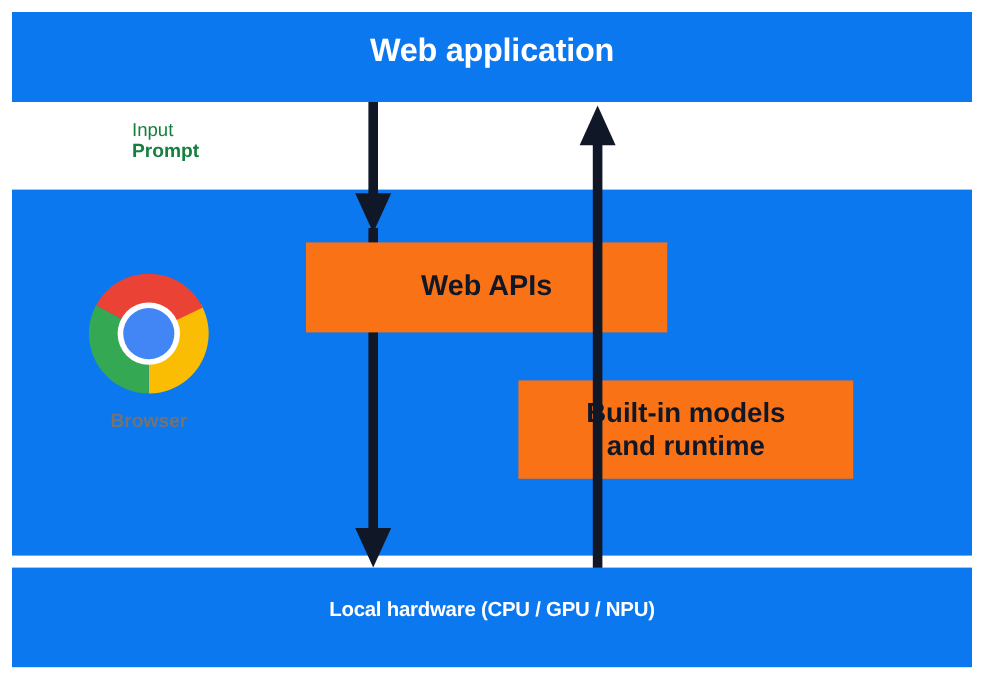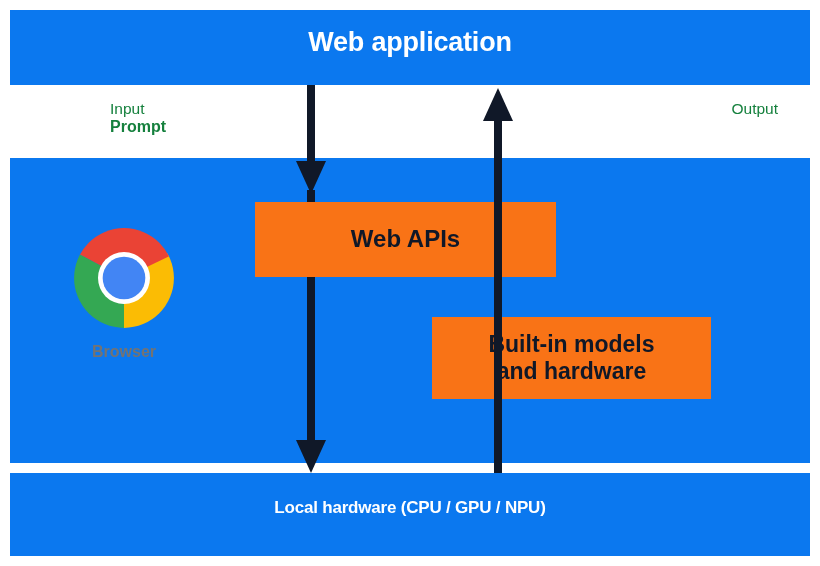--- a/index.html
+++ b/index.html
@@ -77,21 +77,20 @@
 <div id="canvas">
 
   <div class="band" id="band-top"></div>
   <div class="band-title" id="title-web-application">Web application</div>
 
   <div class="io-label" id="io-input">
     <span class="io-kind">Input</span>
     <span class="io-value">Prompt</span>
   </div>
   <div class="io-label" id="io-output">
-    <span class="io-kind">Output</span>
   </div>
 
   <div class="band" id="band-mid"></div>
 
   <div class="arrow">
     <div class="shaft" id="arrow-down-shaft-a"></div>
     <div class="head-down" id="arrow-down-head-a"></div>
     <div class="shaft" id="arrow-down-shaft-b"></div>
     <div class="head-down" id="arrow-down-head-b"></div>
   </div>
@@ -118,21 +117,21 @@
     <span id="browser-label">Browser</span>
   </div>
 
   <div class="amber-box" id="box-web-apis">
     <span>Web APIs</span>
   </div>
 
   <div class="amber-box" id="box-builtin-models">
     <span>
       <span>Built-in models</span><br>
-      <span>and hardware</span>
+      <span>and runtime</span>
     </span>
   </div>
 
   <div class="arrow">
     <div class="head-up" id="arrow-up-head"></div>
     <div class="shaft" id="arrow-up-shaft"></div>
   </div>
 
   <div class="band" id="band-bottom"></div>
   <div class="band-title" id="title-local-hardware">Local hardware (CPU / GPU / NPU)</div>

